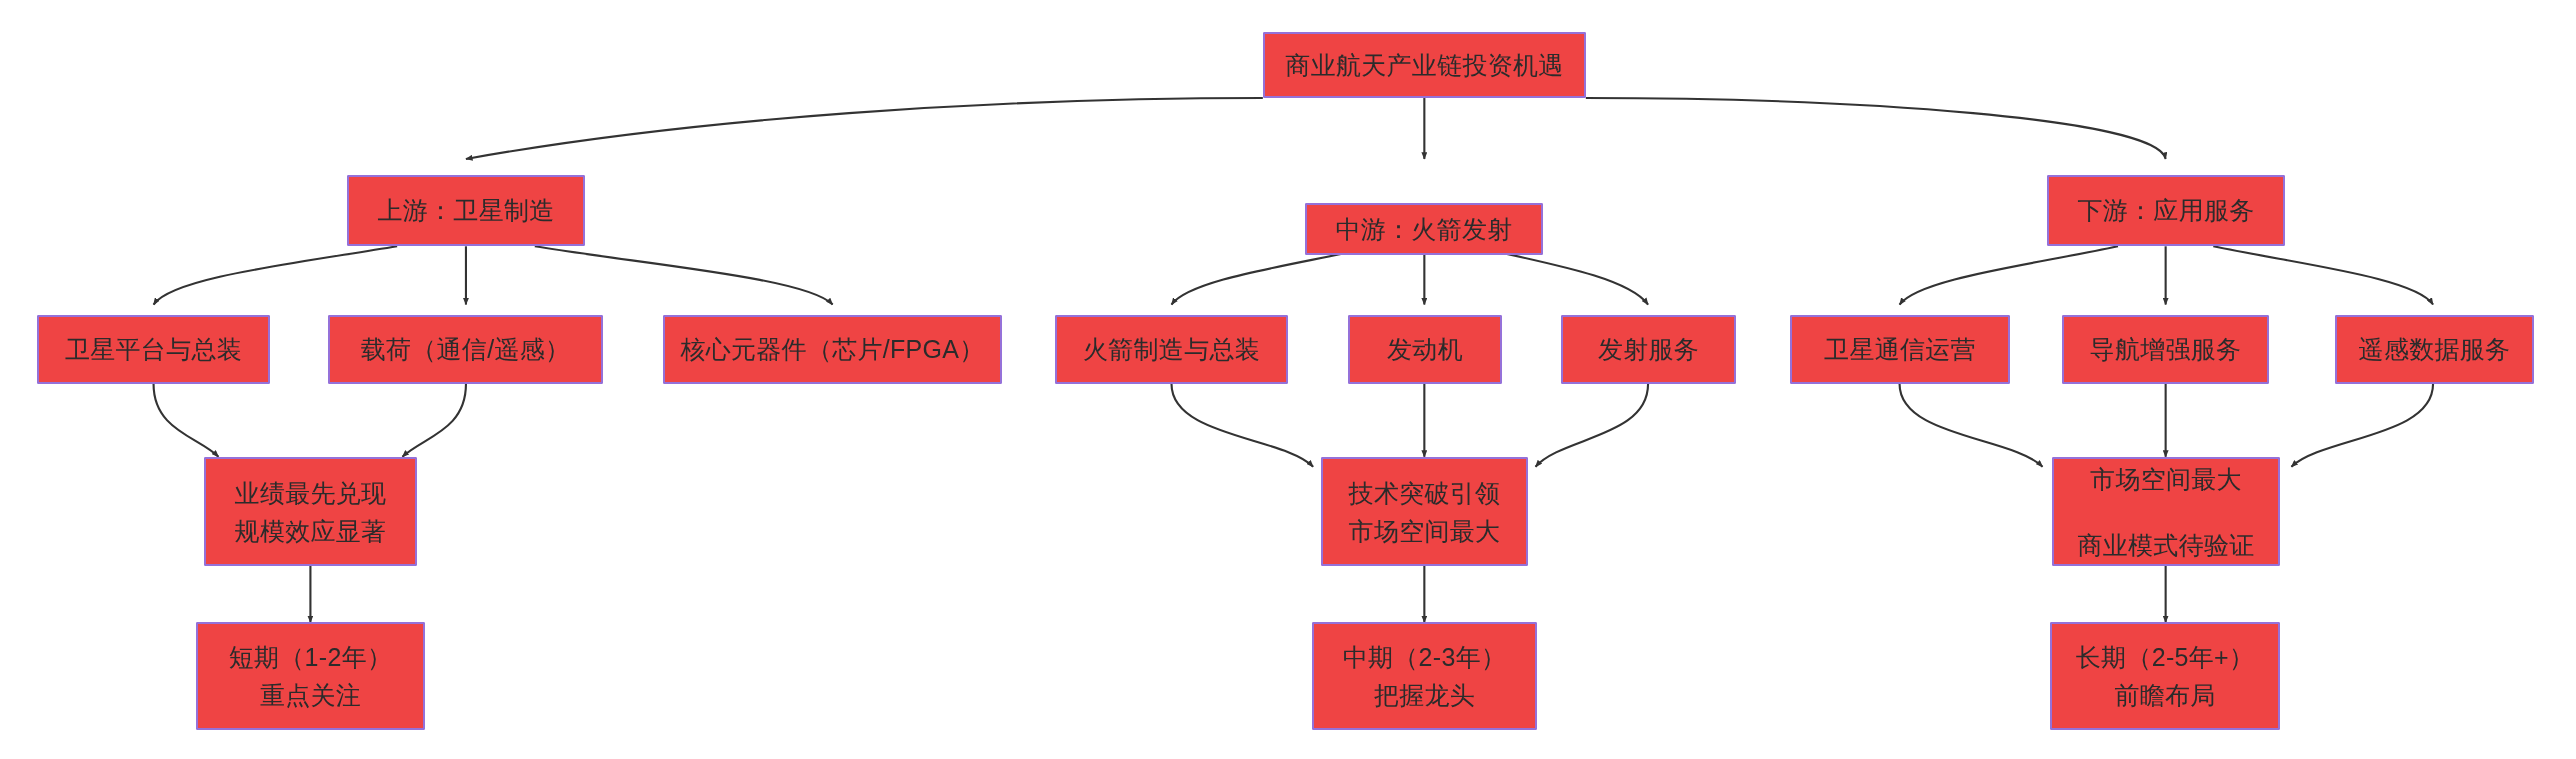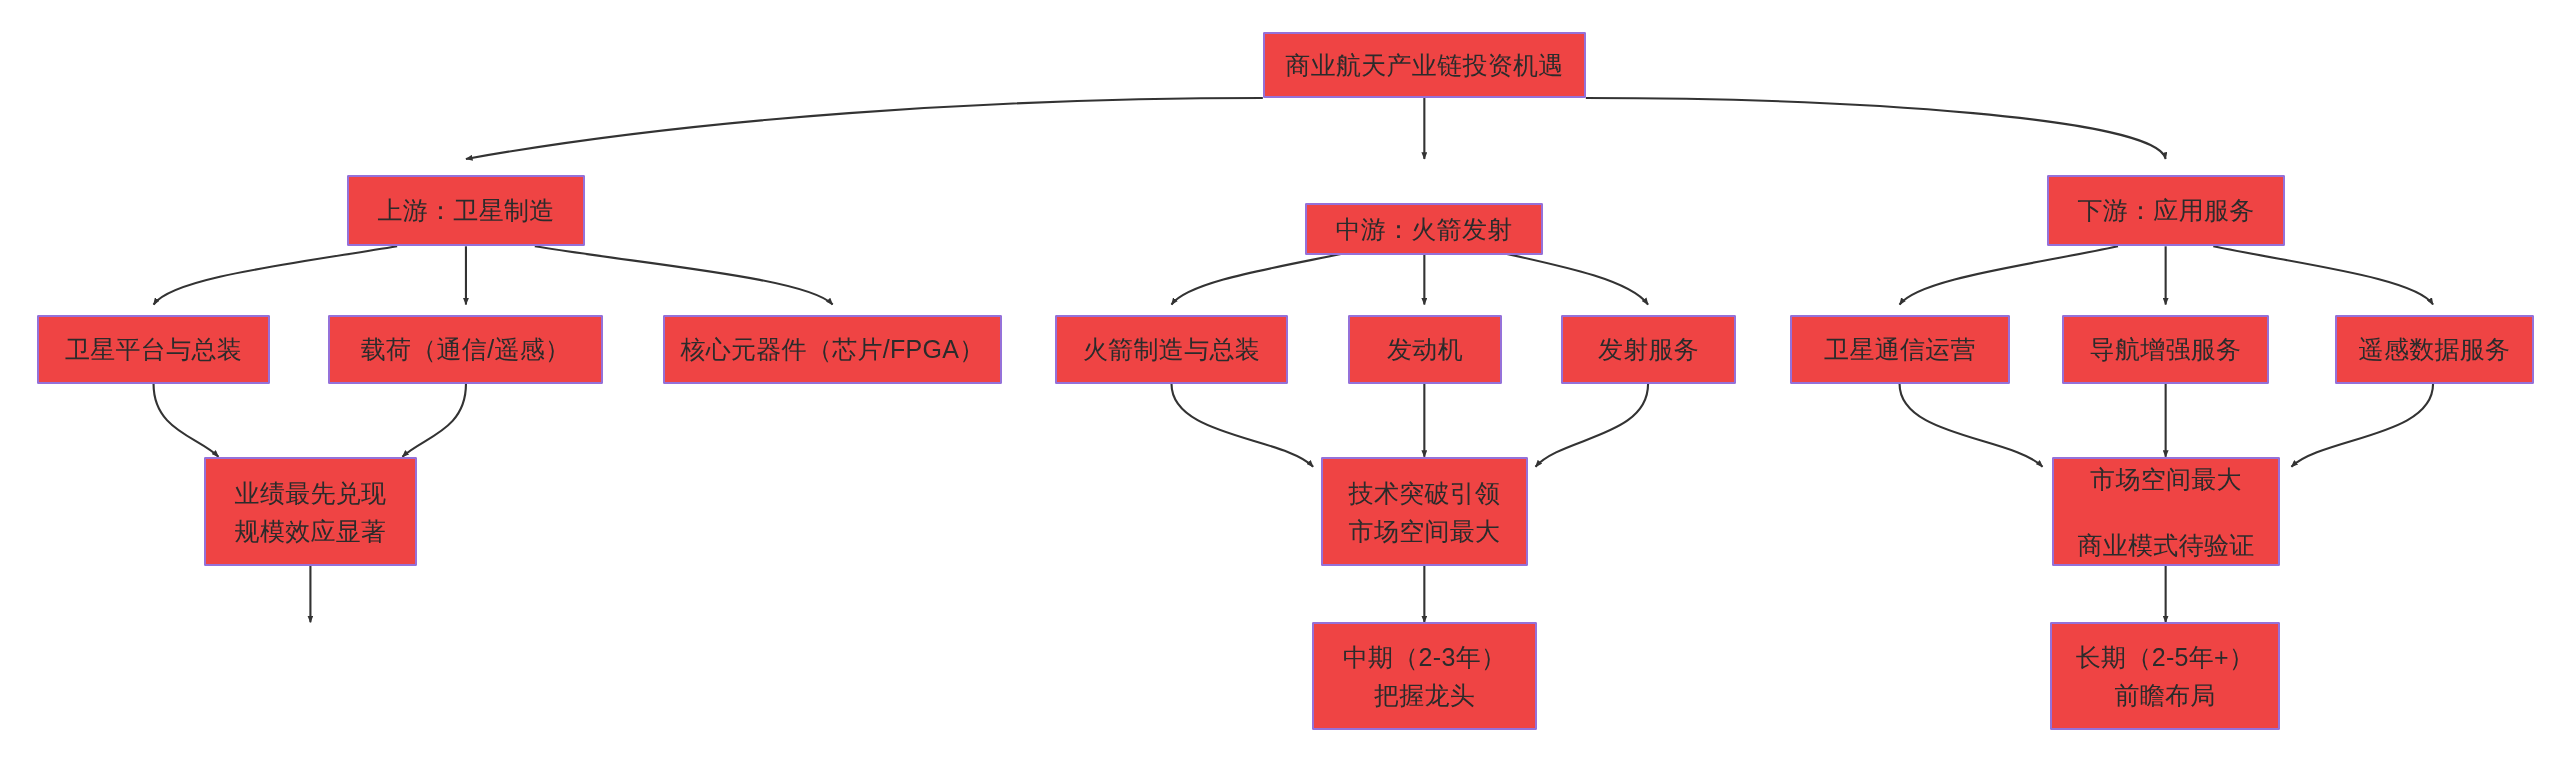--- a/index.html
+++ b/index.html
@@ -164,20 +164,24 @@
     <div class="node node-line2" style="left:1321px; top:457px; width:207px; height:109px;">
       <span class="line">技术突破引领</span>
       <span class="line">市场空间最大</span>
     </div>
 
     <div class="node node-line2" style="left:2052px; top:457px; width:228px; height:109px;gap:28px;">
       <span class="line">市场空间最大</span>
       <span class="line">商业模式待验证</span>
     </div>
 
+    <div class="node node-line2" style="left:196px; top:622px; width:229px; height:108px;">
+      <span class="line">短期（1-2年）</span>
+      <span class="line">重点关注</span>
+    </div>
 
     <div class="node node-line2" style="left:1312px; top:622px; width:225px; height:108px;">
       <span class="line">中期（2-3年）</span>
       <span class="line">把握龙头</span>
     </div>
 
     <div class="node node-line2" style="left:2050px; top:622px; width:230px; height:108px;">
       <span class="line">长期（2-5年+）</span>
       <span class="line">前瞻布局</span>
     </div>

